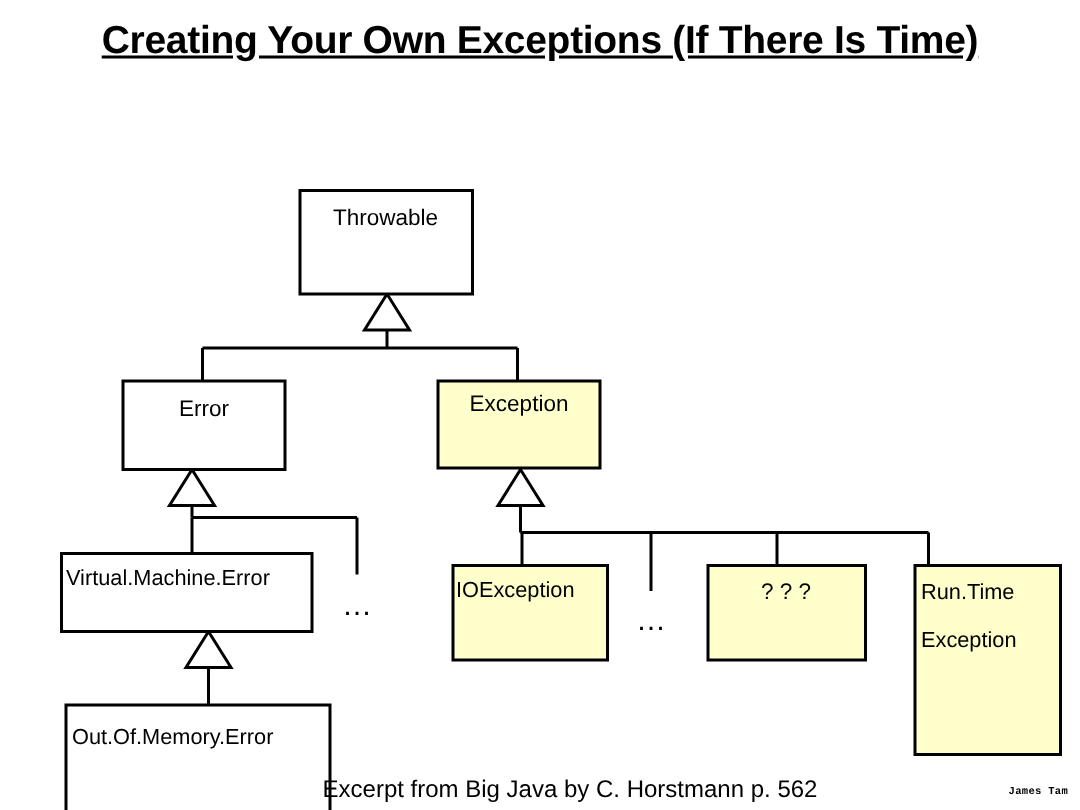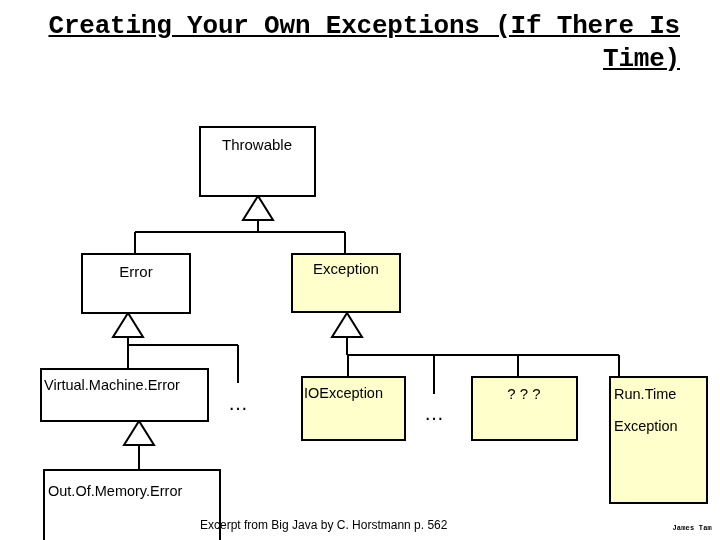--- a/index.html
+++ b/index.html
@@ -20,22 +20,22 @@
     left: 0; top: 0;
     width: 720px;
     height: 540px;
     background: #ffffff;
   }
   #slide-title {
     position: absolute;
     left: 40px;
     top: 10px;
     width: 640px;
-    text-align: right;
-    font-family: Liberation Mono, monospace;
+    text-align: center;
+    font-family: Liberation Sans, sans-serif;
     font-weight: bold;
     font-size: 26px;
     line-height: 33px;
     letter-spacing: -0.2px;
     text-decoration: underline;
     text-underline-offset: 2px;
     color: #000000;
   }
   #diagram {
     position: absolute;
@@ -73,23 +73,23 @@
   .tri {
     stroke: #000000;
     stroke-width: 2;
     fill: #ffffff;
   }
   #footer-note {
     position: absolute;
     left: 200px;
     top: 518px;
     width: 360px;
-    text-align: left;
+    text-align: center;
     font-family: "Liberation Sans", sans-serif;
-    font-size: 12px;
+    font-size: 16px;
     color: #000000;
   }
   #author-credit {
     position: absolute;
     right: 8px;
     top: 524px;
     font-family: Liberation Mono, monospace;
     font-weight: bold;
     font-size: 7px;
     color: #000000;

